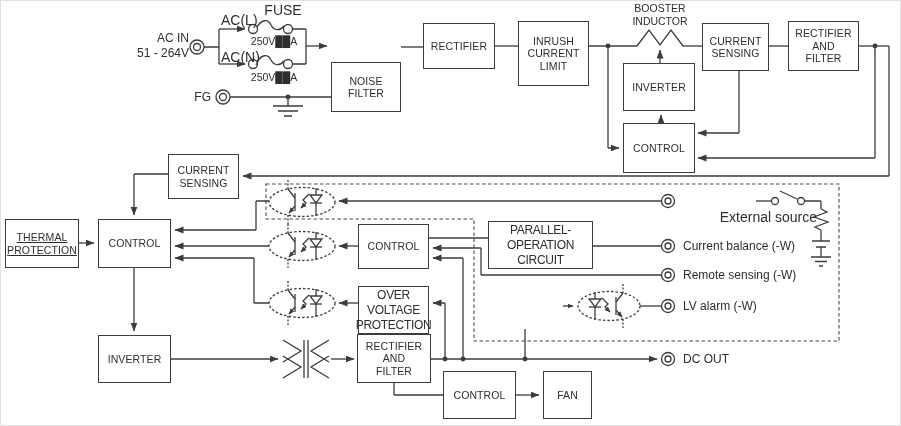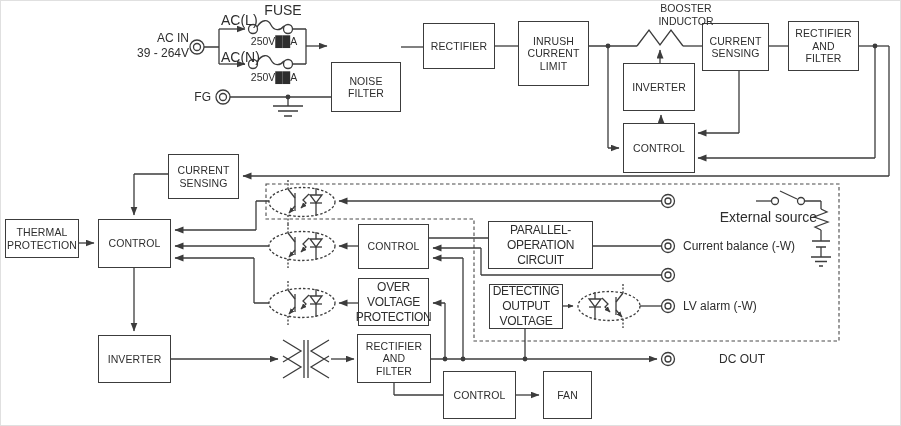--- a/index.html
+++ b/index.html
@@ -210,46 +210,45 @@
 LIMIT</div>
   <div class="blk" style="left:622px;top:62px;width:72px;height:48px;">INVERTER</div>
   <div class="blk" style="left:622px;top:122px;width:72px;height:50px;">CONTROL</div>
   <div class="blk" style="left:701px;top:22px;width:67px;height:48px;">CURRENT
 SENSING</div>
   <div class="blk" style="left:787px;top:20px;width:71px;height:50px;">RECTIFIER
 AND
 FILTER</div>
   <div class="blk" style="left:167px;top:153px;width:71px;height:45px;">CURRENT
 SENSING</div>
-  <div class="blk" style="left:4px;top:218px;width:74px;height:39px;">THERMAL
+  <div class="blk" style="left:4px;top:218px;width:74px;height:49px;text-decoration:underline;">THERMAL
 PROTECTION</div>
   <div class="blk" style="left:97px;top:218px;width:73px;height:49px;">CONTROL</div>
   <div class="blk" style="left:97px;top:334px;width:73px;height:48px;">INVERTER</div>
   <div class="blk" style="left:357px;top:223px;width:71px;height:45px;">CONTROL</div>
-  <div class="blk cond" style="left:357px;top:277px;width:71px;height:48px;">OVER VOLTAGE
+  <div class="blk cond" style="left:357px;top:285px;width:71px;height:48px;">OVER VOLTAGE
 PROTECTION</div>
   <div class="blk cond" style="left:487px;top:220px;width:105px;height:48px;">PARALLEL-OPERATION
 CIRCUIT</div>
-  <div class="blk cond" style="left:488px;top:283px;width:74px;height:45px;">DETECTING
-OUTPUT VOLTAGE</div>
   <div class="blk" style="left:356px;top:333px;width:74px;height:49px;">RECTIFIER
 AND
 FILTER</div>
   <div class="blk" style="left:442px;top:370px;width:73px;height:48px;">CONTROL</div>
   <div class="blk" style="left:542px;top:370px;width:49px;height:48px;">FAN</div>
 
   <div class="lbl big right" style="left:118px;top:30px;width:70px;">AC IN
-39 - 264V</div>
+51 - 264V</div>
   <div class="lbl big right" style="left:178px;top:89px;width:32px;">FG</div>
   <div class="lbl center" style="left:250px;top:1px;width:64px;">FUSE</div>
   <div class="lbl" style="left:220px;top:11px;width:40px;">AC(L)</div>
   <div class="lbl" style="left:220px;top:48px;width:40px;">AC(N)</div>
   <div class="lbl small center" style="left:242px;top:34px;width:62px;">250V██A</div>
   <div class="lbl small center" style="left:242px;top:70px;width:62px;">250V██A</div>
-  <div class="lbl small center" style="left:643px;top:1px;width:84px;text-align:center;">BOOSTER
+  <div class="lbl small center" style="left:617px;top:1px;width:84px;text-align:center;">BOOSTER
 INDUCTOR</div>
   <div class="lbl right" style="left:714px;top:208px;width:102px;">External source</div>
 
   <div class="lbl big" style="left:682px;top:238px;width:160px;">Current balance (-W)</div>
+  <div class="lbl big" style="left:682px;top:267px;width:160px;">Remote sensing (-W)</div>
   <div class="lbl big" style="left:682px;top:298px;width:160px;">LV alarm (-W)</div>
-  <div class="lbl big" style="left:682px;top:351px;width:160px;margin-left:36px;">DC OUT</div>
+  <div class="lbl big" style="left:682px;top:351px;width:160px;">DC OUT</div>
 
 </div>
 
 </body></html>

